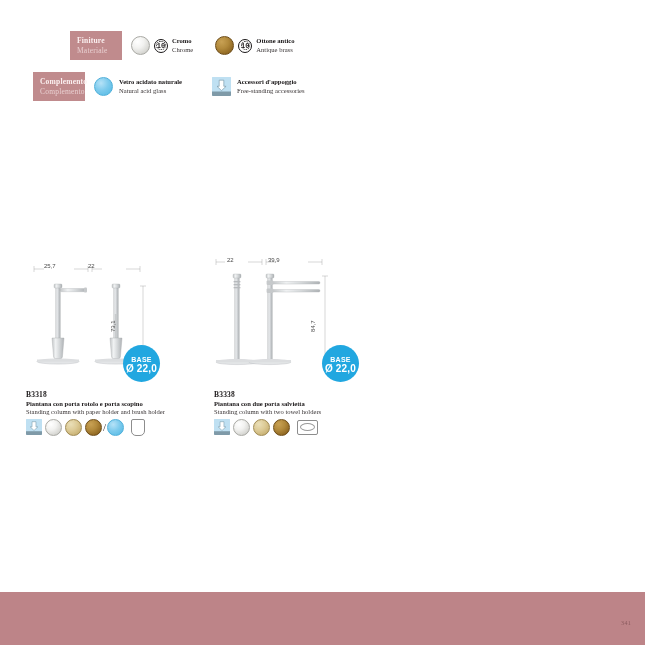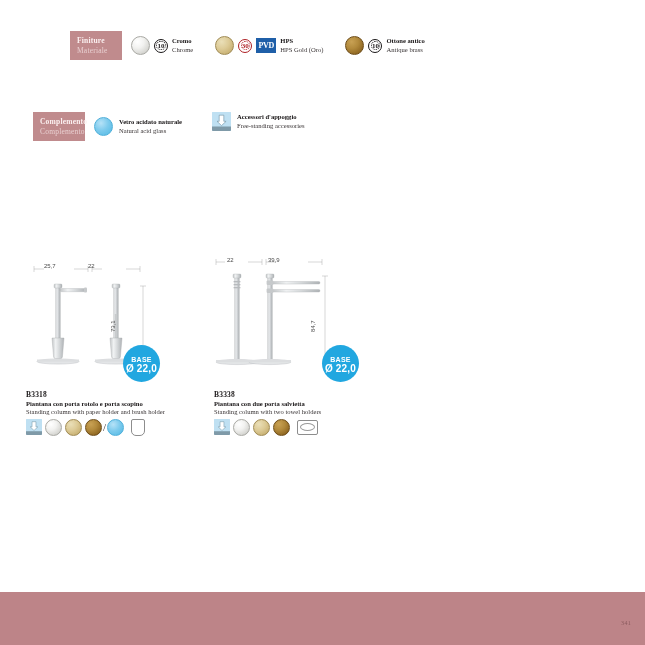--- a/index.html
+++ b/index.html
@@ -26,21 +26,21 @@
   }
   .legend-label .l1{font-weight:bold;display:block;color:#fbf0f0;}
   .legend-label .l2{display:block;color:#e8cfd0;}
 
   .legend-text{font-size:6.6px;line-height:8.2px;white-space:nowrap;}
   .legend-text .t1{display:block;font-weight:bold;color:#1a1718;}
   .legend-text .t2{display:block;color:#3a3536;}
 
   
   #legend-row-1{position:absolute;left:33px;top:31px;display:flex;align-items:center;}
-  #legend-row-2{position:absolute;left:33px;top:72px;display:flex;align-items:flex-start;margin-top:40px;}
+  #legend-row-2{position:absolute;left:33px;top:72px;display:flex;align-items:center;}
 
   .grp{display:flex;align-items:center;}
 
   
   .sw{
     width:17px;height:17px;border-radius:50%;
     display:inline-block;flex:0 0 auto;
   }
   .sw-chrome{
     background:radial-gradient(circle at 33% 28%, #ffffff 0%, #f2f2f0 38%, #d8d8d4 72%, #b9b9b4 100%);
@@ -57,21 +57,21 @@
   .sw-glass{
     background:radial-gradient(circle at 35% 30%, #b6e2f7 0%, #7ecbed 45%, #4fb8e4 100%);
     border:1px solid #4fb0da;
   }
 
   
   .seal{
     width:14px;height:14px;border-radius:50%;
     border:1.1px solid #1a1718;
     display:flex;align-items:center;justify-content:center;
-    font-family:Liberation Serif, serif;
+    font-family:Liberation Mono, monospace;
     font-weight:bold;font-size:7px;color:#1a1718;
     box-sizing:border-box;flex:0 0 auto;
     position:relative;
   }
   .seal::after{
     content:"";position:absolute;left:1.3px;top:1.3px;right:1.3px;bottom:1.3px;
     border:.7px dotted #1a1718;border-radius:50%;
   }
   .seal-30{border-color:#ae1f24;color:#ae1f24;}
   .seal-30::after{border-color:#ae1f24;}
@@ -177,29 +177,20 @@
 
     <div class="grp" style="margin-left:9px;">
       <span class="sw sw-chrome"></span>
       <span class="seal" style="margin-left:4px;">10</span>
       <div class="legend-text" style="margin-left:4px;">
         <span class="t1">Cromo</span>
         <span class="t2">Chrome</span>
       </div>
     </div>
 
-    <div class="grp" style="margin-left:22px;">
-      <span class="sw sw-hps"></span>
-      <span class="seal seal-30" style="margin-left:4px;">30</span>
-      <span class="pvd" style="margin-left:4px;">PVD</span>
-      <div class="legend-text" style="margin-left:4px;">
-        <span class="t1">HPS</span>
-        <span class="t2">HPS Gold (Oro)</span>
-      </div>
-    </div>
 
     <div class="grp" style="margin-left:22px;">
       <span class="sw sw-antique"></span>
       <span class="seal" style="margin-left:4px;">10</span>
       <div class="legend-text" style="margin-left:4px;">
         <span class="t1">Ottone antico</span>
         <span class="t2">Antique brass</span>
       </div>
     </div>
   </div>

